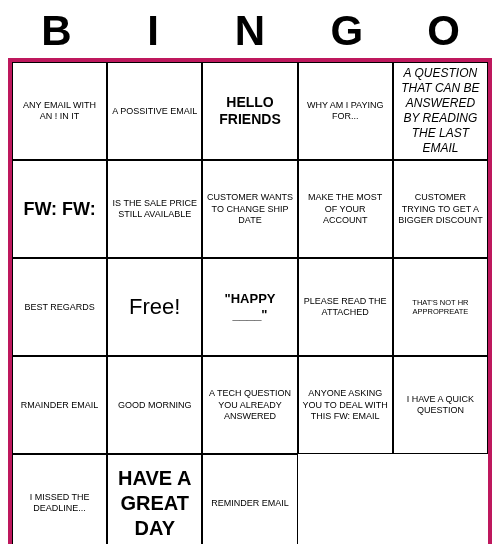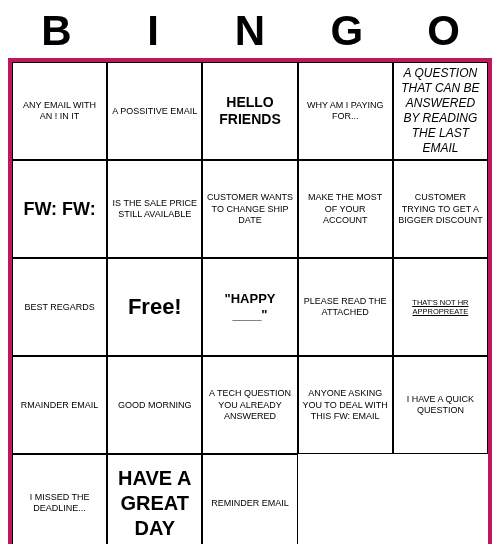--- a/index.html
+++ b/index.html
@@ -53,21 +53,21 @@
       word-break: break-word;
       hyphens: auto;
     }
     .bingo-cell.large-text .cell-text {
       font-size: 18px;
       font-weight: bold;
       text-transform: none;
     }
     .bingo-cell.free-cell .cell-text {
       font-size: 22px;
-      font-weight: bold;
+      font-weight: normal;
       text-transform: none;
     }
     .bingo-cell.medium-text .cell-text {
       font-size: 13px;
       font-weight: bold;
       text-transform: none;
     }
     .bingo-cell.xlarge-text .cell-text {
       font-size: 20px;
       font-weight: bold;
@@ -125,21 +125,21 @@
     <div class="bingo-cell free-cell">
       <span class="cell-text">Free!</span>
     </div>
     <div class="bingo-cell medium-text">
       <span class="cell-text">"HAPPY ____"</span>
     </div>
     <div class="bingo-cell">
       <span class="cell-text">PLEASE READ THE ATTACHED</span>
     </div>
     <div class="bingo-cell">
-      <span class="cell-text" style="font-size: 7.5px; text-decoration: underline;">THAT'S NOT HR APPROPREATE</span>
+      <span class="cell-text" style="font-size: 7.5px;">THAT'S NOT HR APPROPREATE</span>
     </div>
     <div class="bingo-cell">
       <span class="cell-text">RMAINDER EMAIL</span>
     </div>
     <div class="bingo-cell">
       <span class="cell-text">GOOD MORNING</span>
     </div>
     <div class="bingo-cell">
       <span class="cell-text">A TECH QUESTION YOU ALREADY ANSWERED</span>
     </div>

